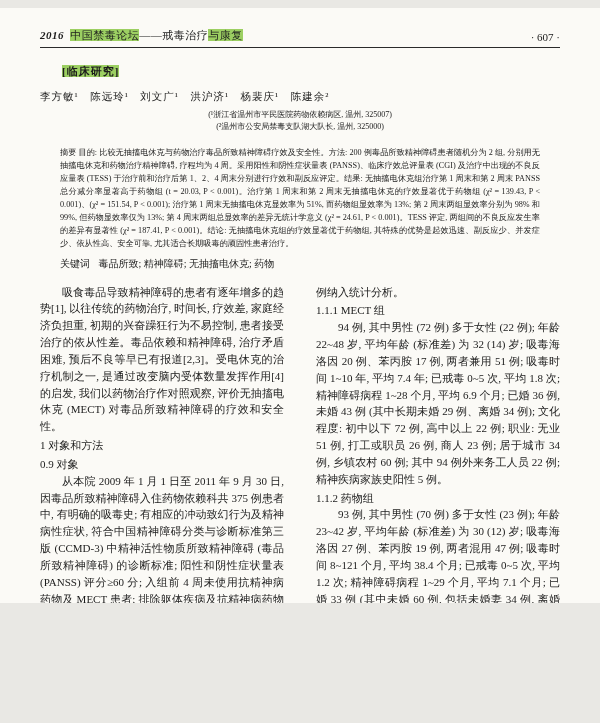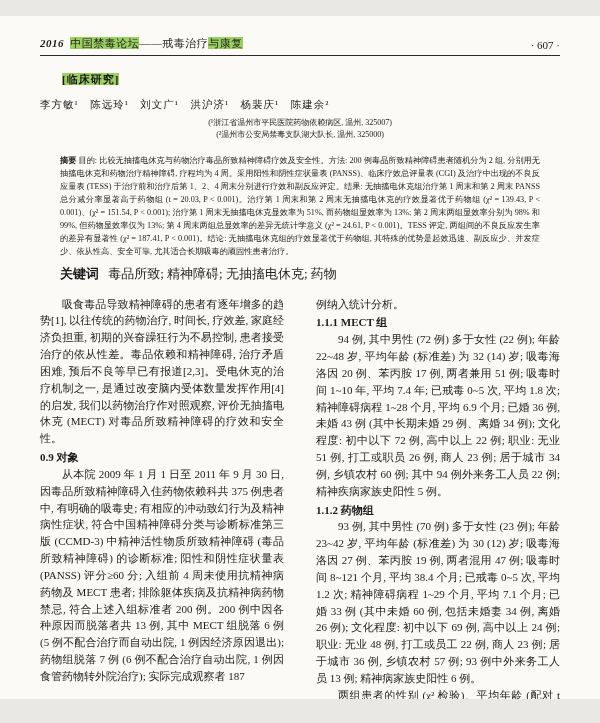--- a/index.html
+++ b/index.html
@@ -1,39 +1,39 @@
 <!DOCTYPE html>
 <html><head>
 <meta charset="utf-8">
 <style>
   * { margin:0; padding:0; box-sizing:border-box; }
   html,body { background:#e9e8e4; }
   body { font-family:"Liberation Serif", serif; }
   .page {
-    position:relative; width:600px; height:683px; margin:16px auto;
+    position:relative; width:600px; height:595px; margin:8px auto;
     background:#fbfaf6; color:#1c1c1c; padding:20px 40px 0 40px; overflow:hidden;
   }
   .header { display:flex; justify-content:space-between; align-items:flex-end; font-size:11px; }
   .header-left { letter-spacing:0.5px; }
   .year { font-style:italic; font-weight:bold; margin-right:3px; }
   .hl { background:#9ccf62; }
   .rule { border:none; border-top:1.2px solid #2a2a2a; margin-top:4px; }
   .section-tag { margin:16px 0 0 22px; font-size:11px; font-weight:bold; letter-spacing:1px; }
   .title { text-align:center; font-size:17.5px; line-height:1.55; margin-top:9px; font-weight:bold; letter-spacing:1px; }
   .authors { text-align:left; font-size:10.5px; margin-top:11px; letter-spacing:1px; }
   .affils { text-align:center; font-size:8px; line-height:1.5; margin-top:5px; color:#222; }
   .abstract { font-size:8.2px; line-height:1.58; text-align:justify; margin:14px 20px 0 20px; }
-  .b { font-weight:bold; }
-  .keywords { font-size:13px; margin:6px 20px 0 20px; }
+  .b { font-weight:normal; }
+  .keywords { font-size:10px; margin:6px 20px 0 20px; }
   .keywords .b { margin-right:6px; }
   .columns { display:flex; gap:32px; margin-top:13px; font-size:11px; line-height:1.53; text-align:justify; }
   .col { flex:1; min-width:0; }
   .col p { margin:0; }
   .col p.indent { text-indent:2em; }
-  .col p.h { font-weight:bold; margin-top:2px; }
+  .col p.h { font-weight:normal; margin-top:2px; }
 </style>
 </head>
 <body>
 
 <div class="page">
 
   <div class="header">
     <div class="header-left">
       <span class="year">2016</span>
       <span class="hl">中国禁毒论坛</span><span>——戒毒治疗</span><span class="hl">与康复</span>
@@ -60,20 +60,21 @@
   </p>
 
   <p class="keywords">
     <span class="b">关键词</span>
     <span>毒品所致; 精神障碍; 无抽搐电休克; 药物</span>
   </p>
 
   <div class="columns">
     <div class="col">
       <p class="indent">吸食毒品导致精神障碍的患者有逐年增多的趋势[1], 以往传统的药物治疗, 时间长, 疗效差, 家庭经济负担重, 初期的兴奋躁狂行为不易控制, 患者接受治疗的依从性差。毒品依赖和精神障碍, 治疗矛盾困难, 预后不良等早已有报道[2,3]。受电休克的治疗机制之一, 是通过改变脑内受体数量发挥作用[4]的启发, 我们以药物治疗作对照观察, 评价无抽搐电休克 (MECT) 对毒品所致精神障碍的疗效和安全性。</p>
+      <p class="h">1 对象和方法</p>
       <p class="h">0.9 对象</p>
       <p class="indent">从本院 2009 年 1 月 1 日至 2011 年 9 月 30 日, 因毒品所致精神障碍入住药物依赖科共 375 例患者中, 有明确的吸毒史; 有相应的冲动致幻行为及精神病性症状, 符合中国精神障碍分类与诊断标准第三版 (CCMD-3) 中精神活性物质所致精神障碍 (毒品所致精神障碍) 的诊断标准; 阳性和阴性症状量表 (PANSS) 评分≥60 分; 入组前 4 周未使用抗精神病药物及 MECT 患者; 排除躯体疾病及抗精神病药物禁忌, 符合上述入组标准者 200 例。200 例中因各种原因而脱落者共 13 例, 其中 MECT 组脱落 6 例 (5 例不配合治疗而自动出院, 1 例因经济原因退出); 药物组脱落 7 例 (6 例不配合治疗自动出院, 1 例因食管药物转外院治疗); 实际完成观察者 187</p>
     </div>
     <div class="col">
       <p>例纳入统计分析。</p>
       <p class="h">1.1.1 MECT 组</p>
       <p class="indent">94 例, 其中男性 (72 例) 多于女性 (22 例); 年龄 22~48 岁, 平均年龄 (标准差) 为 32 (14) 岁; 吸毒海洛因 20 例、苯丙胺 17 例, 两者兼用 51 例; 吸毒时间 1~10 年, 平均 7.4 年; 已戒毒 0~5 次, 平均 1.8 次; 精神障碍病程 1~28 个月, 平均 6.9 个月; 已婚 36 例, 未婚 43 例 (其中长期未婚 29 例、离婚 34 例); 文化程度: 初中以下 72 例, 高中以上 22 例; 职业: 无业 51 例, 打工或职员 26 例, 商人 23 例; 居于城市 34 例, 乡镇农村 60 例; 其中 94 例外来务工人员 22 例; 精神疾病家族史阳性 5 例。</p>
       <p class="h">1.1.2 药物组</p>
       <p class="indent">93 例, 其中男性 (70 例) 多于女性 (23 例); 年龄 23~42 岁, 平均年龄 (标准差) 为 30 (12) 岁; 吸毒海洛因 27 例、苯丙胺 19 例, 两者混用 47 例; 吸毒时间 8~121 个月, 平均 38.4 个月; 已戒毒 0~5 次, 平均 1.2 次; 精神障碍病程 1~29 个月, 平均 7.1 个月; 已婚 33 例 (其中未婚 60 例, 包括未婚妻 34 例, 离婚 26 例); 文化程度: 初中以下 69 例, 高中以上 24 例; 职业: 无业 48 例, 打工或员工 22 例, 商人 23 例; 居于城市 36 例, 乡镇农村 57 例; 93 例中外来务工人员 13 例; 精神病家族史阳性 6 例。</p>
       <p class="indent">两组患者的性别 (χ² 检验)、平均年龄 (配对 t 检验)、吸毒种类、吸毒时间 (秩和检验)、病程 (秩和检</p>

